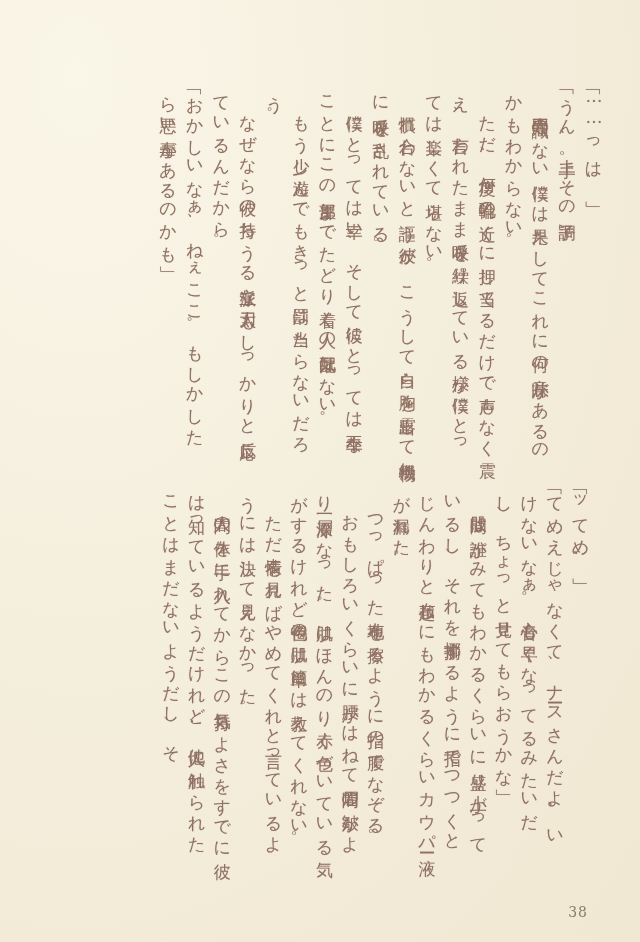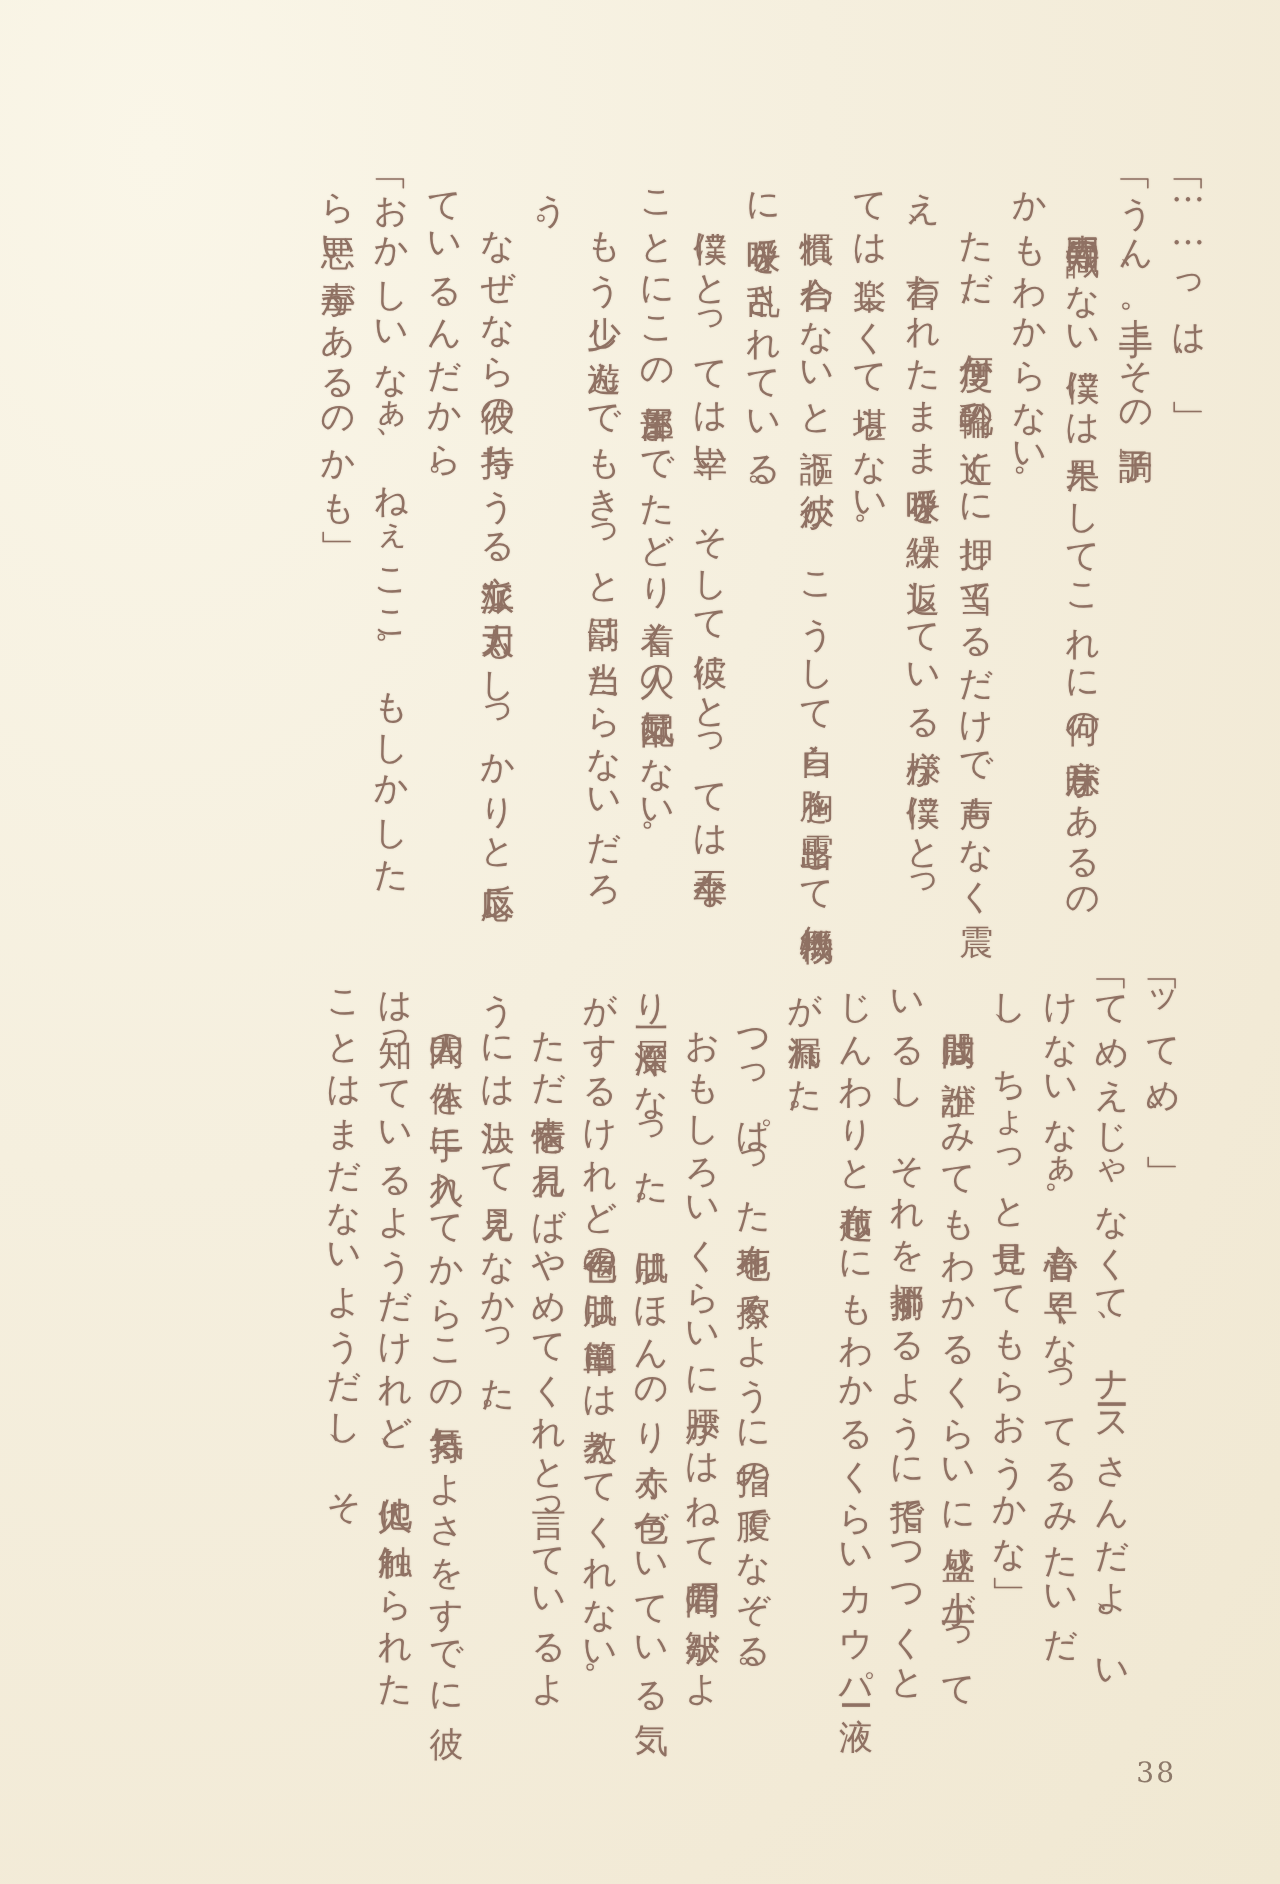--- a/index.html
+++ b/index.html
@@ -39,21 +39,21 @@
   }
   .block-bottom {
     top: 484px;
     right: 47px;
     width: 510px;
     height: 373px;
     line-height: 25.6px;
   }
   .page-number {
     position: absolute;
-    top: 879px;
+    top: 904px;
     right: 52px;
     font-size: 14px;
     color: #8d796a;
     letter-spacing: 1px;
   }
 </style>
 </head>
 <body>
 
 <div class="page">

